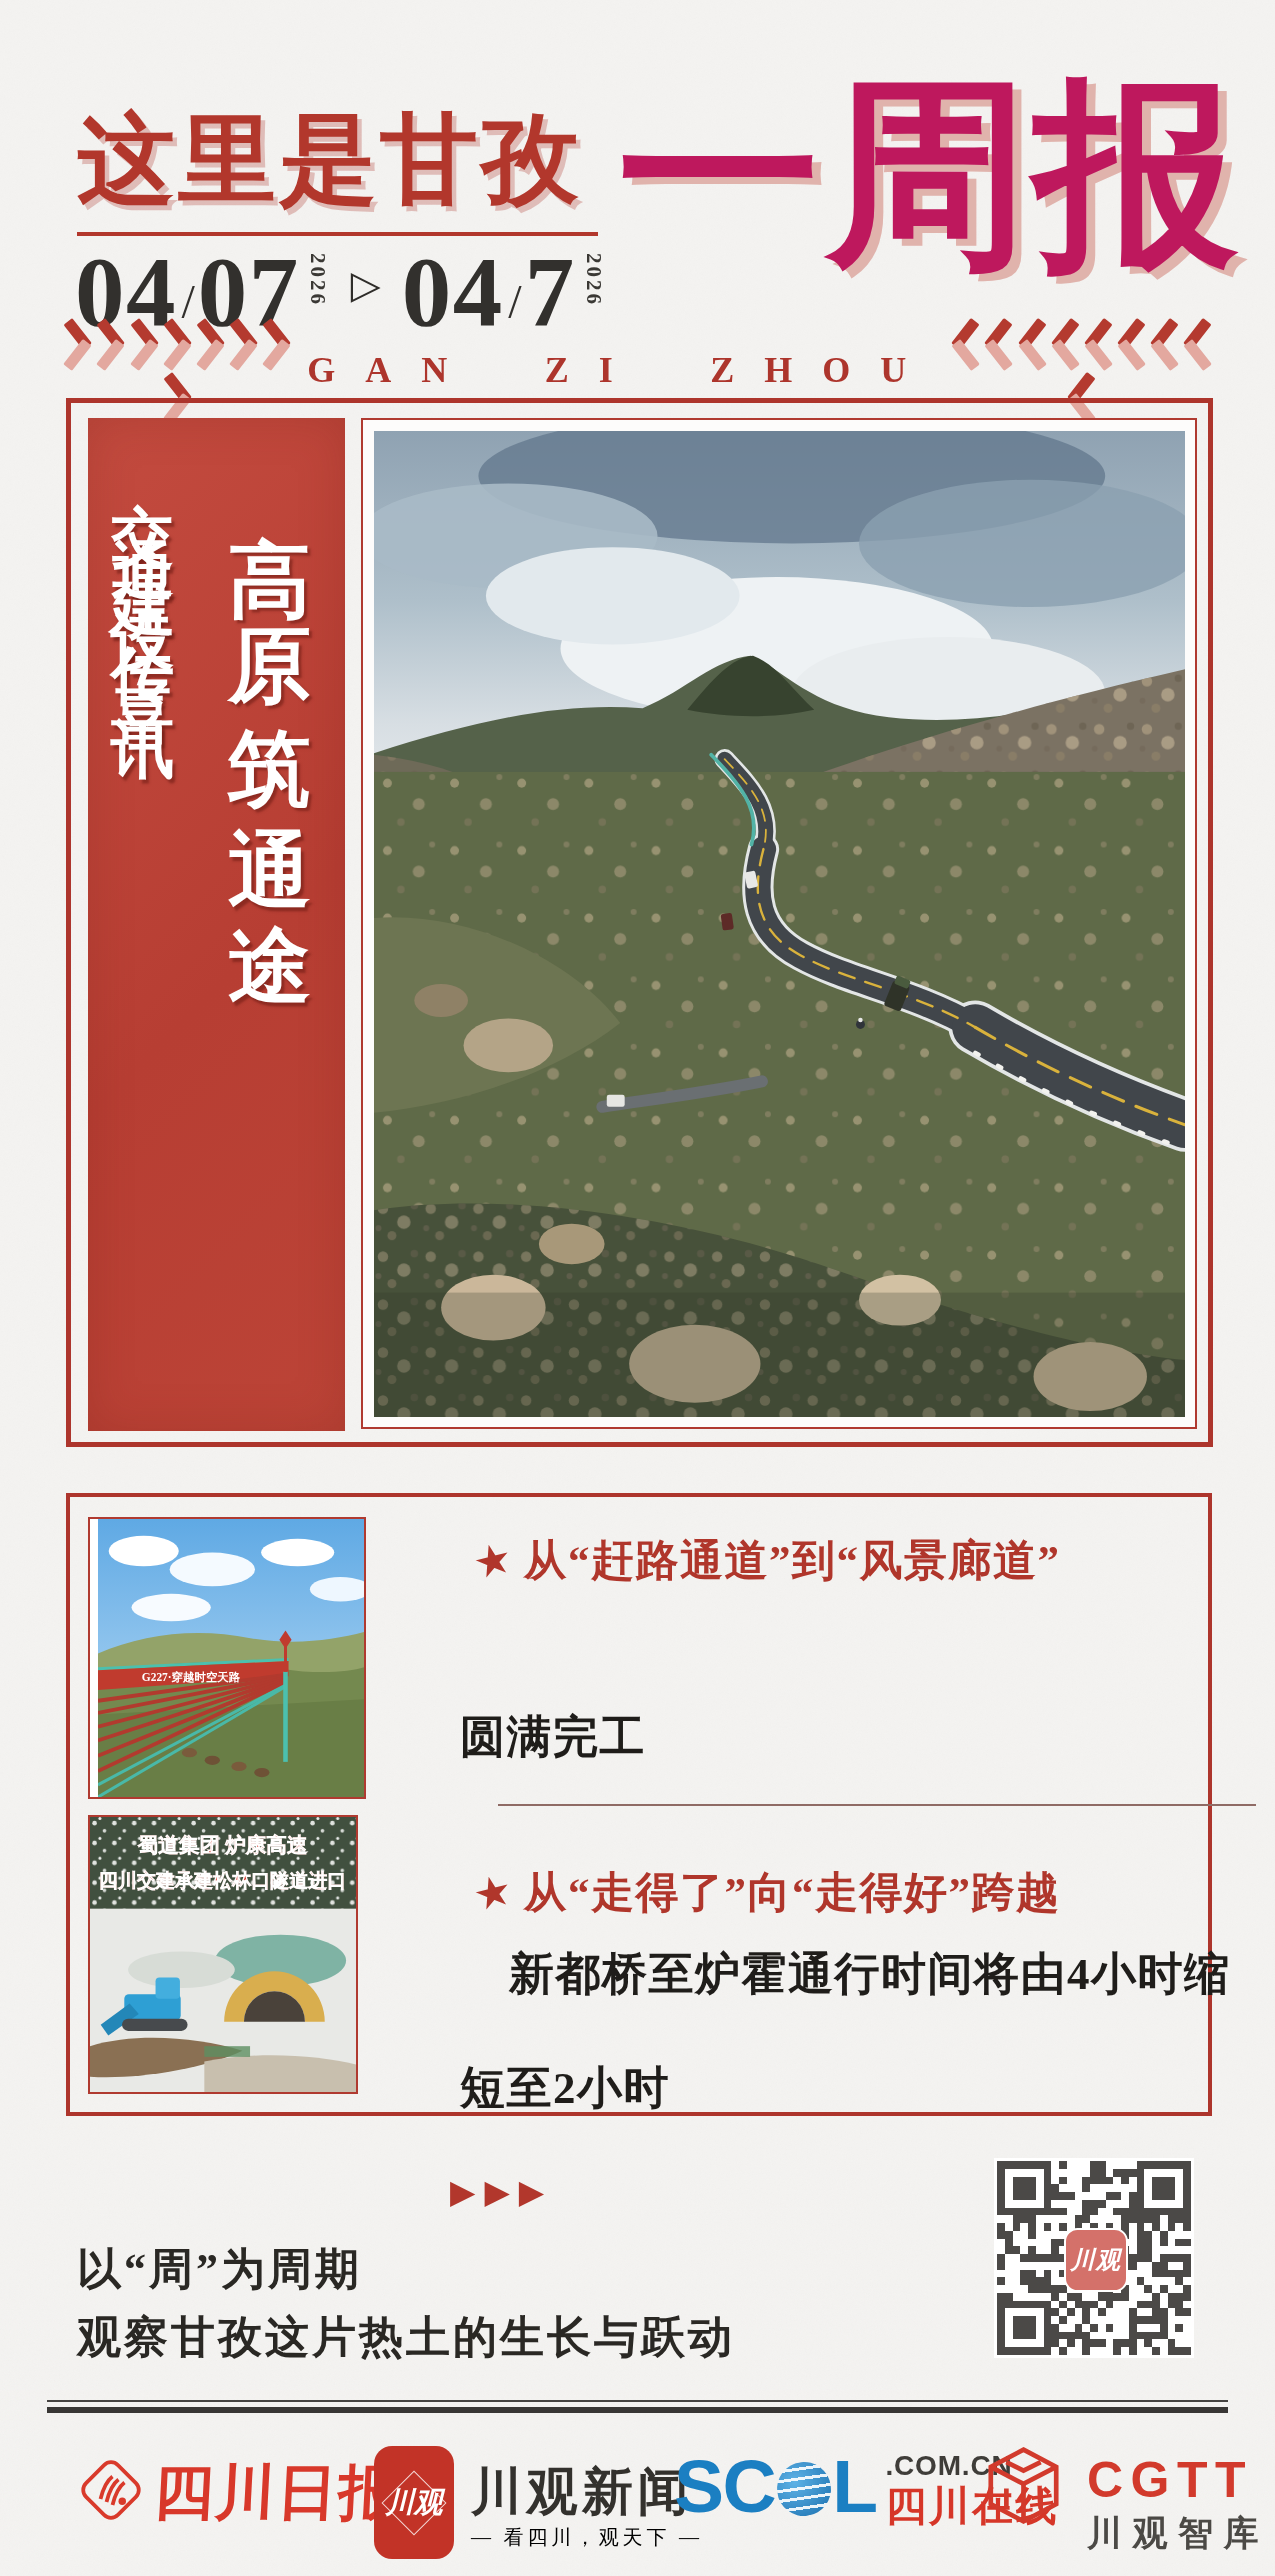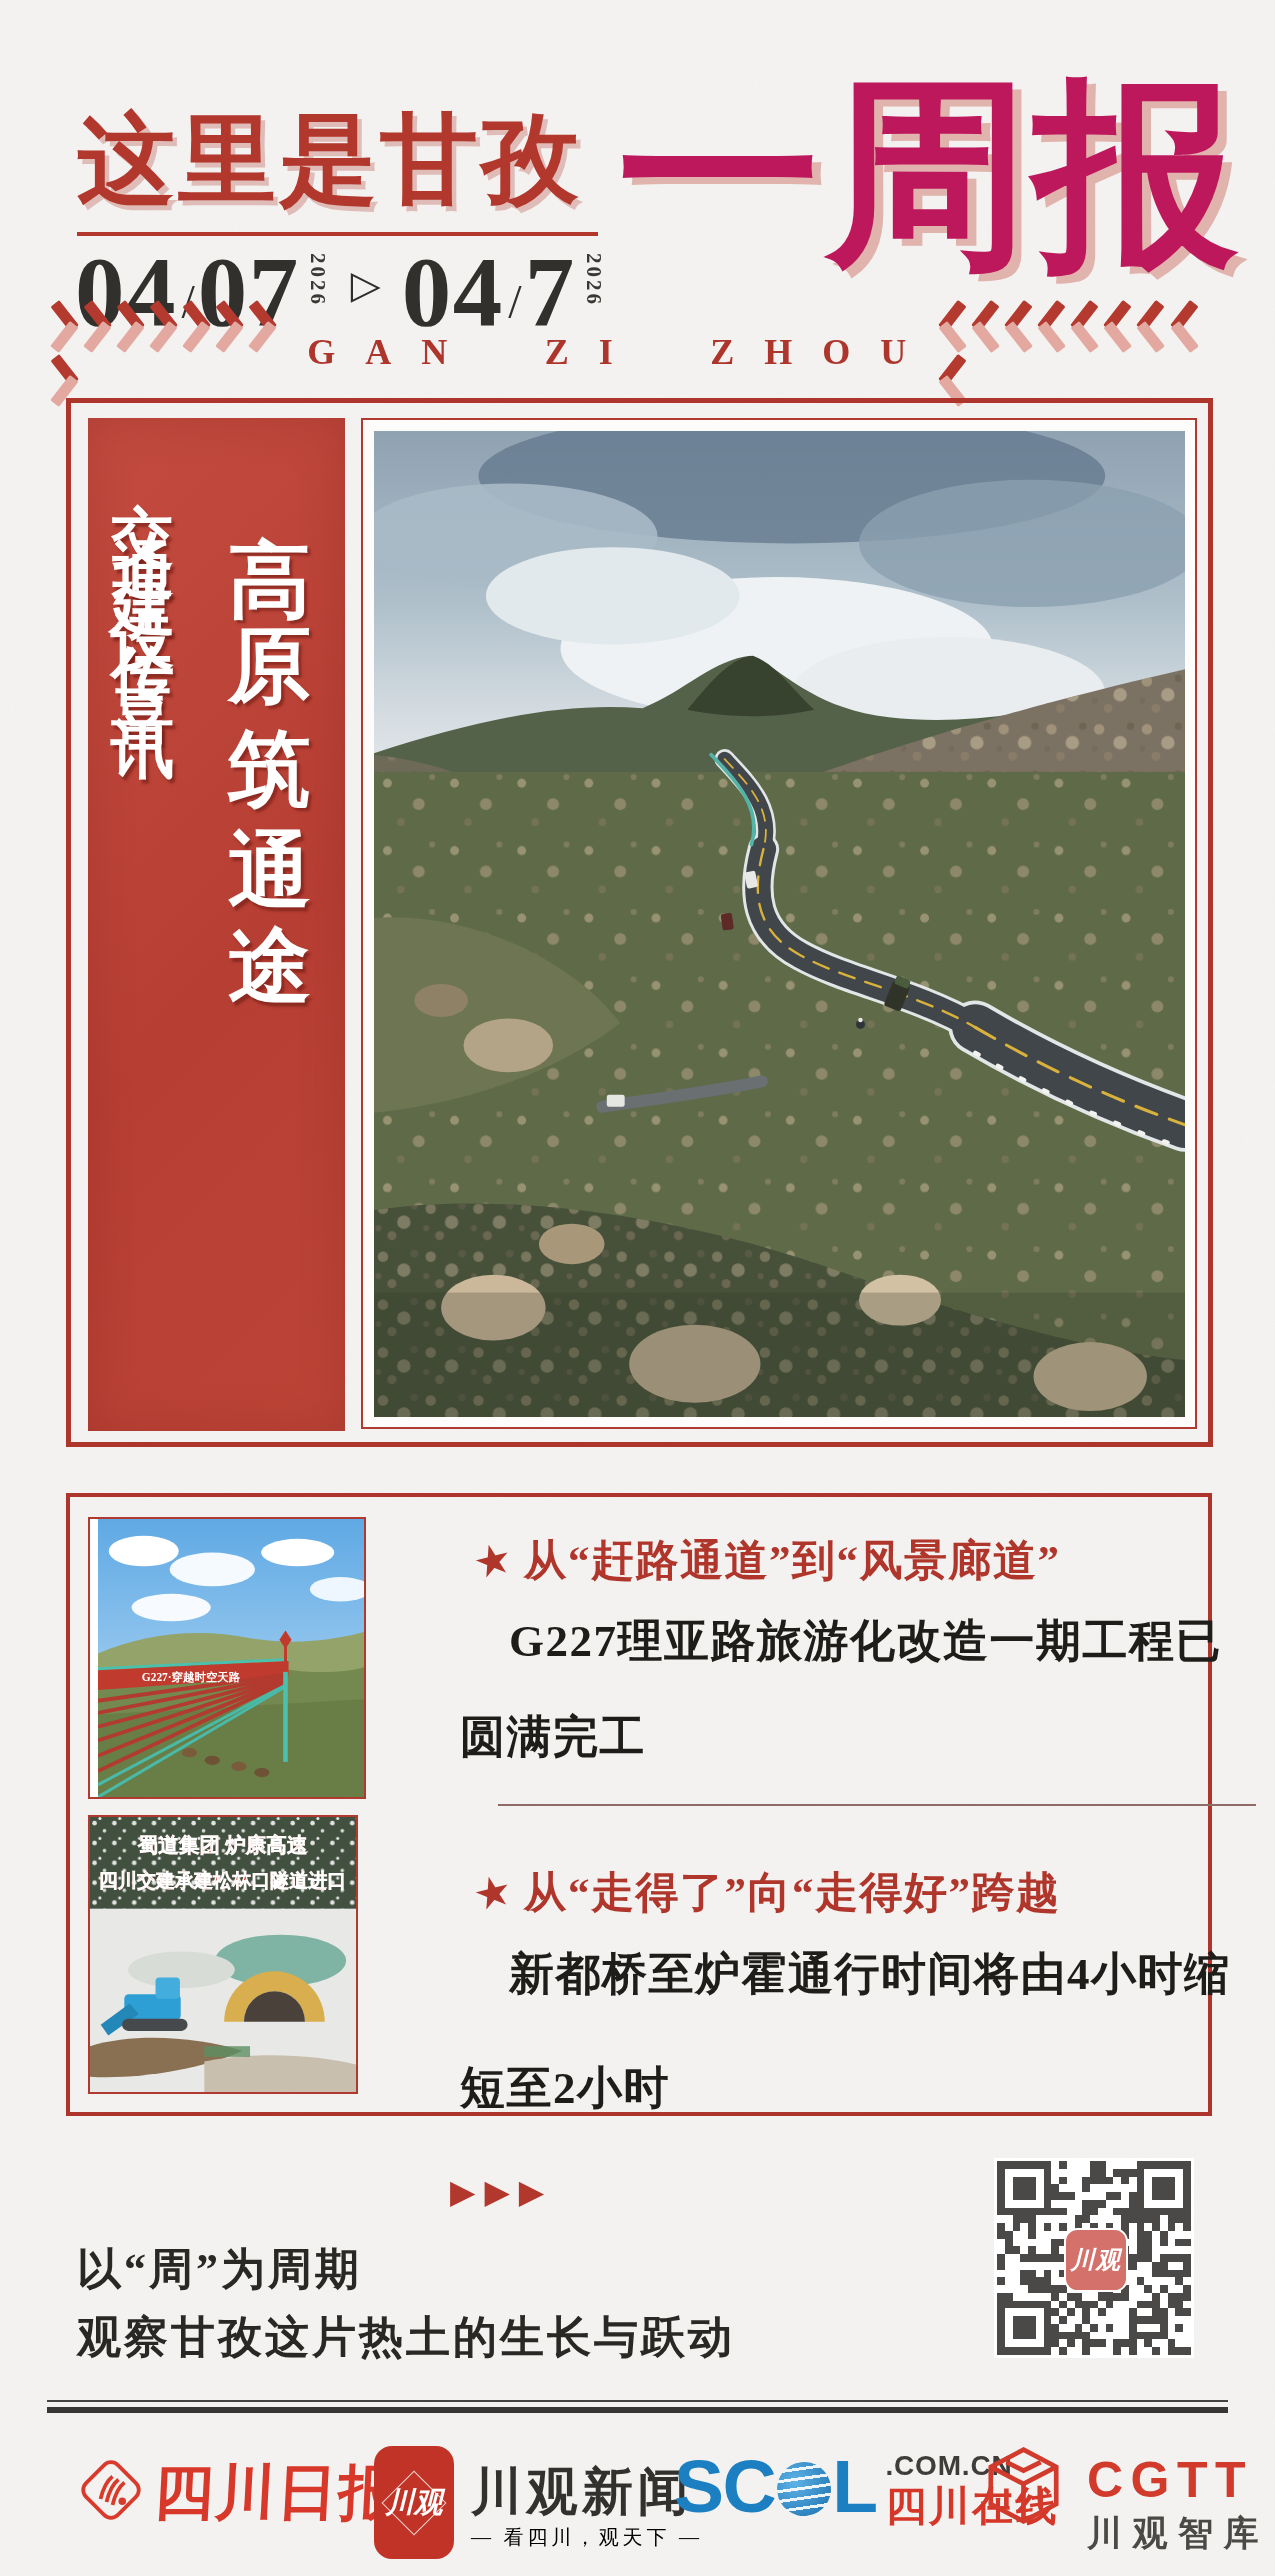--- a/index.html
+++ b/index.html
@@ -15,22 +15,22 @@
   .brand-rule{left:77px;top:232px;width:521px;height:3.8px;background:#b2372c;}
   .dates{left:75px;top:242px;display:flex;align-items:flex-start;color:#32302d;line-height:1;}
   .date-num{font-size:99px;font-weight:700;letter-spacing:1.5px;}
   .date-slash{font-size:48px;font-weight:400;margin:36px 3px 0 4.5px;}
   .date-year{writing-mode:vertical-rl;font-size:21px;font-weight:700;letter-spacing:3px;
     margin:10.5px 0 0 7.5px;color:#3a3834;}
   .date-arrow{font-size:39px;margin:22.5px 21px 0 22.5px;color:#2f2d2a;}
   .masthead{left:617px;top:67px;width:623px;text-align:center;font-size:204px;font-weight:900;
     font-family:"Liberation Sans","DejaVu Sans",sans-serif;color:#be185d;letter-spacing:4.5px;
     line-height:1.05;text-shadow:9px 6.8px 0 #e0b3ac;white-space:nowrap;}
-  .strip{left:48px;top:328px;width:1180px;height:54px;display:flex;align-items:center;
-    justify-content:space-between;}
+  .strip{left:48px;top:346px;width:1180px;height:54px;display:flex;align-items:center;
+    justify-content:space-between;text-align:center;}
   .strip-letters{font-size:36px;font-weight:700;color:#ad352c;letter-spacing:30px;
     word-spacing:28.5px;white-space:nowrap;transform:translateY(-3px);}
   .chev{display:inline-block;width:25.5px;height:50px;position:relative;margin:0 3.8px;}
   .chev i{position:absolute;width:11.3px;height:31.5px;left:6.8px;border-radius:1.5px;}
   .chev .a{top:-0.8px;background:#b43a2f;transform:rotate(-38deg);}
   .chev .b{top:20px;background:#e3a89f;transform:rotate(38deg);}
   .chev.left .a{transform:rotate(38deg);}
   .chev.left .b{transform:rotate(-38deg);}
 
   
@@ -276,21 +276,20 @@
           <ellipse cx="150" cy="316" rx="10" ry="6" fill="#6e5236"></ellipse>
         <ellipse cx="185" cy="324" rx="10" ry="6" fill="#7a5b3c"></ellipse>
           <ellipse cx="215" cy="332" rx="10" ry="6" fill="#6e5236"></ellipse>
         <text x="122" y="212" text-anchor="middle" font-size="15" font-weight="bold" fill="#ffffff">G227·穿越时空天路</text>
       </svg>
     </div>
 
     <div class="headline" style="top:42px;">
       <span class="star">★</span><span>从“赶路通道”到“风景廊道”</span>
     </div>
-    <div class="body-line" style="top:122px;left:439px;">G227理亚路旅游化改造一期工程已</div>
     <div class="body-line" style="top:218px;">圆满完工</div>
 
     <div class="divider"></div>
 
     <div class="thumb" style="top:318px;height:275px;">
       <svg viewBox="0 0 349 360" preserveAspectRatio="none">
         <defs>
             <pattern id="snowdots" width="26" height="26" patternUnits="userSpaceOnUse">
           <circle cx="6" cy="8" r="3" fill="#f3f4f2"></circle>
               <circle cx="19" cy="18" r="2.4" fill="#e8eae7"></circle>

